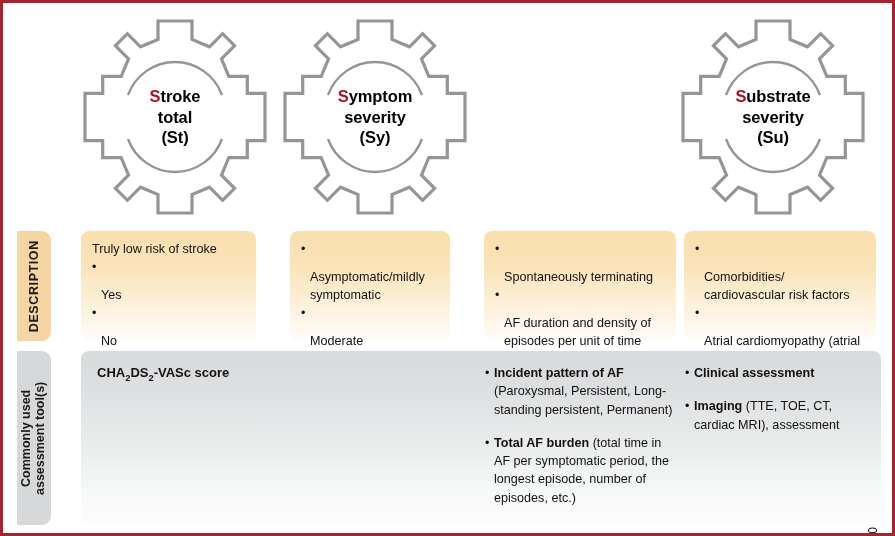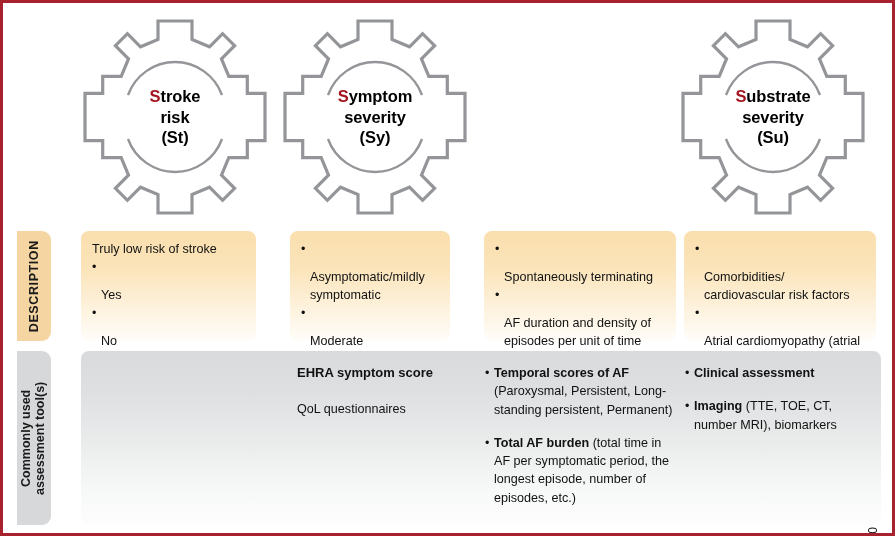--- a/index.html
+++ b/index.html
@@ -181,21 +181,21 @@
       <svg width="200" height="200" viewBox="0 0 200 200">
         <path d="M100 4 L117 4 L117 22.5 L134.5 29.8 L147.6 16.7 L159.6 28.7 L146.5 41.8 L153.8 59.3 L172.3 59.3 L172.3 76.3 L190 76.3 L190 93.3
                  L190 106.7 L190 123.7 L172.3 123.7 L172.3 140.7 L153.8 140.7 L146.5 158.2 L159.6 171.3 L147.6 183.3 L134.5 170.2 L117 177.5
                  L117 196 L100 196 L83 196 L83 177.5 L65.5 170.2 L52.4 183.3 L40.4 171.3 L53.5 158.2 L46.2 140.7 L27.7 140.7 L27.7 123.7
                  L10 123.7 L10 106.7 L10 93.3 L10 76.3 L27.7 76.3 L27.7 59.3 L46.2 59.3 L53.5 41.8 L40.4 28.7 L52.4 16.7 L65.5 29.8 L83 22.5 L83 4 Z" fill="#ffffff" stroke="#939598" stroke-width="3.2" stroke-linejoin="miter"></path>
         <path d="M 53 78 A 50 50 0 0 1 147 78" fill="none" stroke="#939598" stroke-width="2.4"></path>
         <path d="M 53 122 A 50 50 0 0 0 147 122" fill="none" stroke="#939598" stroke-width="2.4"></path>
       </svg>
       <div class="gear-label">
         <div class="ln"><span class="lead">S</span><span>troke</span></div>
-        <div class="ln">risk</div>
+        <div class="ln">total</div>
         <div class="ln">(St)</div>
       </div>
     </div>
 
     <div class="gear" style="left:272px;">
       <svg width="200" height="200" viewBox="0 0 200 200">
         <path d="M100 4 L117 4 L117 22.5 L134.5 29.8 L147.6 16.7 L159.6 28.7 L146.5 41.8 L153.8 59.3 L172.3 59.3 L172.3 76.3 L190 76.3 L190 93.3
                  L190 106.7 L190 123.7 L172.3 123.7 L172.3 140.7 L153.8 140.7 L146.5 158.2 L159.6 171.3 L147.6 183.3 L134.5 170.2 L117 177.5
                  L117 196 L100 196 L83 196 L83 177.5 L65.5 170.2 L52.4 183.3 L40.4 171.3 L53.5 158.2 L46.2 140.7 L27.7 140.7 L27.7 123.7
                  L10 123.7 L10 106.7 L10 93.3 L10 76.3 L27.7 76.3 L27.7 59.3 L46.2 59.3 L53.5 41.8 L40.4 28.7 L52.4 16.7 L65.5 29.8 L83 22.5 L83 4 Z" fill="#ffffff" stroke="#939598" stroke-width="3.2" stroke-linejoin="miter"></path>
@@ -295,52 +295,51 @@
 
   <div class="side-tab" id="tools-tab">
     <div class="side-tab-text">
       <div>Commonly used</div>
       <div>assessment tool(s)</div>
     </div>
   </div>
 
   <div id="tools-panel">
 
-
-    <div class="tool-col" style="left:216px; width:175px;">
+    <div class="tool-col" style="left:16px; width:180px;">
       <div class="tool-text">
-        <div class="tool-heading">EHRA symptom score</div>
-        <div class="tool-sub">QoL questionnaires</div>
-      </div>
-    </div>
+        <div class="tool-heading"><span>CHA</span><sub>2</sub><span>DS</span><sub>2</sub><span>-VASc score</span></div>
+      </div>
+    </div>
+
 
     <div class="tool-col" style="left:404px; width:190px;">
       <div class="tool-text">
         <div class="row">
           <span class="bullet">•</span>
-          <span class="body"><b>Temporal scores of AF</b> <span>(Paroxysmal, Persistent, Long-standing persistent, Permanent)</span></span>
+          <span class="body"><b>Incident pattern of AF</b> <span>(Paroxysmal, Persistent, Long-standing persistent, Permanent)</span></span>
         </div>
         <div class="gap"></div>
         <div class="row">
           <span class="bullet">•</span>
           <span class="body"><b>Total AF burden</b> <span>(total time in AF per symptomatic period, the longest episode, number of episodes, etc.)</span></span>
         </div>
       </div>
     </div>
 
     <div class="tool-col" style="left:604px; width:188px;">
       <div class="tool-text">
         <div class="row">
           <span class="bullet">•</span>
           <span class="body"><b>Clinical assessment</b><br></span>
         </div>
         <div class="gap"></div>
         <div class="row">
           <span class="bullet">•</span>
-          <span class="body"><b>Imaging</b> <span>(TTE, TOE, CT, number MRI), biomarkers</span></span>
+          <span class="body"><b>Imaging</b> <span>(TTE, TOE, CT, cardiac MRI), assessment</span></span>
         </div>
       </div>
     </div>
 
   </div>
 
   <div id="copyright">©ESC 2020</div>
 
 </div>
 

